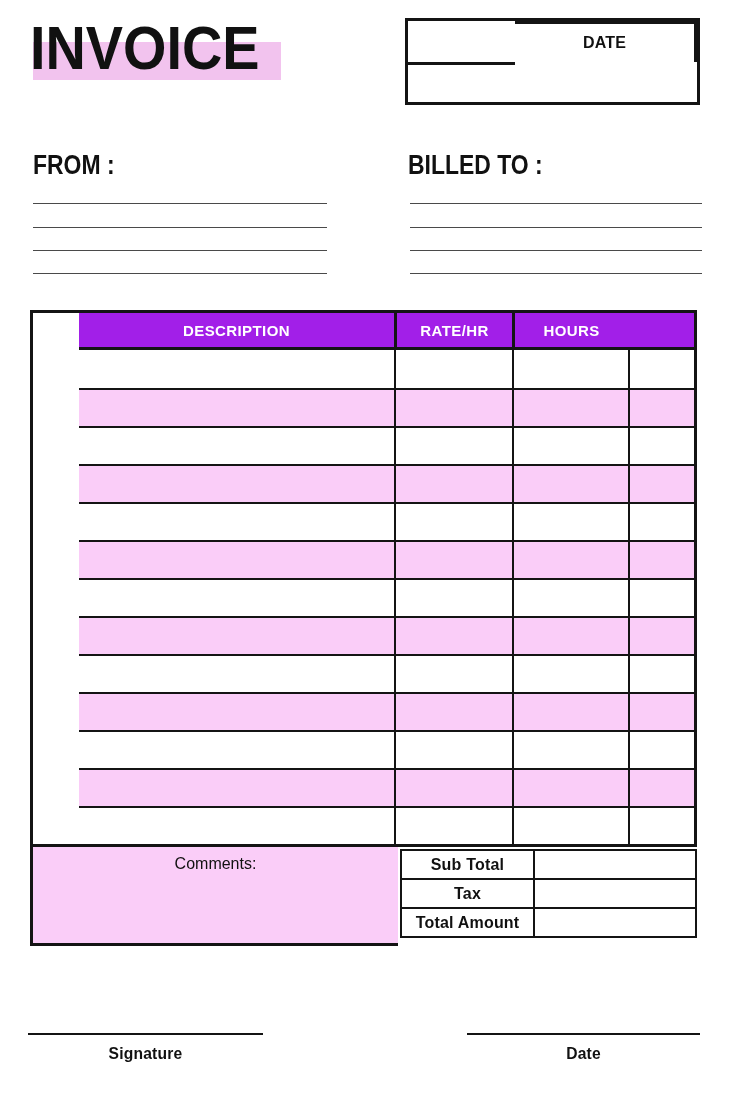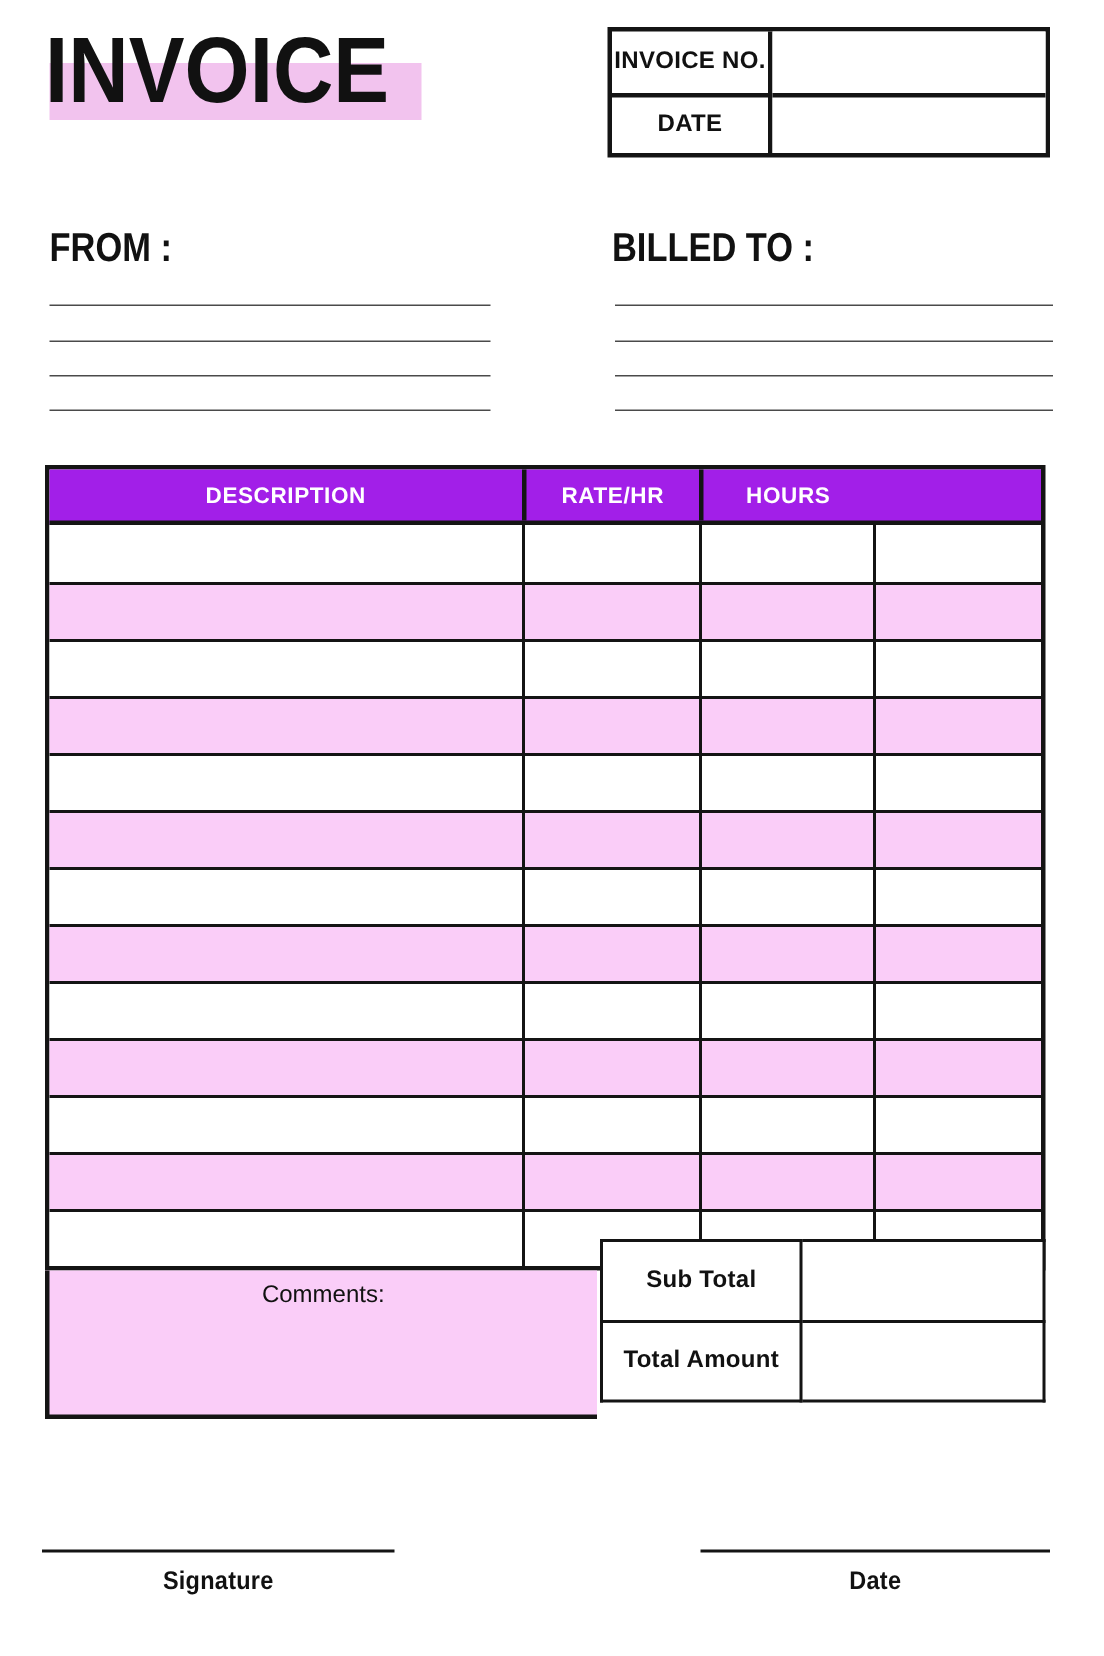--- a/index.html
+++ b/index.html
@@ -55,21 +55,21 @@
   .party-label.billed{left:408px;}
   .party-lines{position:absolute;top:0;left:0;}
   .party-lines .fill-line{
     position:absolute;height:0;border-top:1.7px solid var(--line-gray);
   }
 
   
   .invoice-table{
     position:absolute;left:30px;top:310px;width:667px;height:537px;
     border:3px solid var(--border);
-    display:flex;flex-direction:column;background:#fff;
+    display:flex;flex-direction:column;background:#fff;padding-left:46px;
   }
   .thead{
     flex:none;height:37px;
     display:grid;grid-template-columns:315px 118px 116px 1fr;
     background:var(--header-purple);
     border-bottom:3px solid var(--border);
   }
   .hcell{
     display:flex;align-items:center;justify-content:center;
     color:#fff;font-size:15px;font-weight:bold;letter-spacing:0.4px;
@@ -88,21 +88,21 @@
   
   .comments-box{
     position:absolute;left:30px;top:847px;width:368px;height:99px;
     background:var(--stripe-pink);
     border-left:3px solid var(--border);
     border-bottom:3px solid var(--border);
     padding:8px 13px;
   }
   .comments-label{font-size:16px;color:#111;text-align:center;}
   .summary-table{
-    position:absolute;left:400px;top:826px;width:297px;height:109px;
+    position:absolute;left:400px;top:849px;width:297px;height:85px;
     border-collapse:collapse;table-layout:fixed;
   }
   .summary-table td{
     border:2.5px solid var(--border);
     font-size:16px;height:29px;background:#fff;
   }
   .summary-table td.sum-label{
     width:133px;text-align:center;font-weight:bold;letter-spacing:0.2px;
   }
 
@@ -120,21 +120,20 @@
   .sign-label.signature{left:28px;width:235px;}
   .sign-label.dateline{left:467px;width:233px;}
 </style>
 </head>
 <body>
 
 <div class="title-highlight"></div>
 <div class="invoice-title">INVOICE</div>
 
 <div class="meta-box">
-  <div class="meta-label row1">INVOICE NO.</div>
   <div class="meta-value row1"></div>
   <div class="meta-label row2">DATE</div>
   <div class="meta-value row2"></div>
 </div>
 
 <div class="party-label from">FROM :</div>
 <div class="party-label billed">BILLED TO :</div>
 <div class="party-lines">
     <div class="fill-line" style="left: 33px; width: 294px; top: 203px;"></div>
     <div class="fill-line" style="left: 33px; width: 294px; top: 227px;"></div>
@@ -214,20 +213,24 @@
   <div class="comments-label">Comments:</div>
 </div>
 
 <table class="summary-table">
   <tbody>
       <tr>
     <td class="sum-label">Sub Total</td>
     <td class="sum-value"></td>
   </tr>
   <tr>
+    <td class="sum-label">Tax</td>
+    <td class="sum-value"></td>
+  </tr>
+  <tr>
     <td class="sum-label">Total Amount</td>
     <td class="sum-value"></td>
   </tr>
 </tbody>
   </table>
 
 <div class="sign-line signature"></div>
 <div class="sign-label signature">Signature</div>
 <div class="sign-line dateline"></div>
 <div class="sign-label dateline">Date</div>

